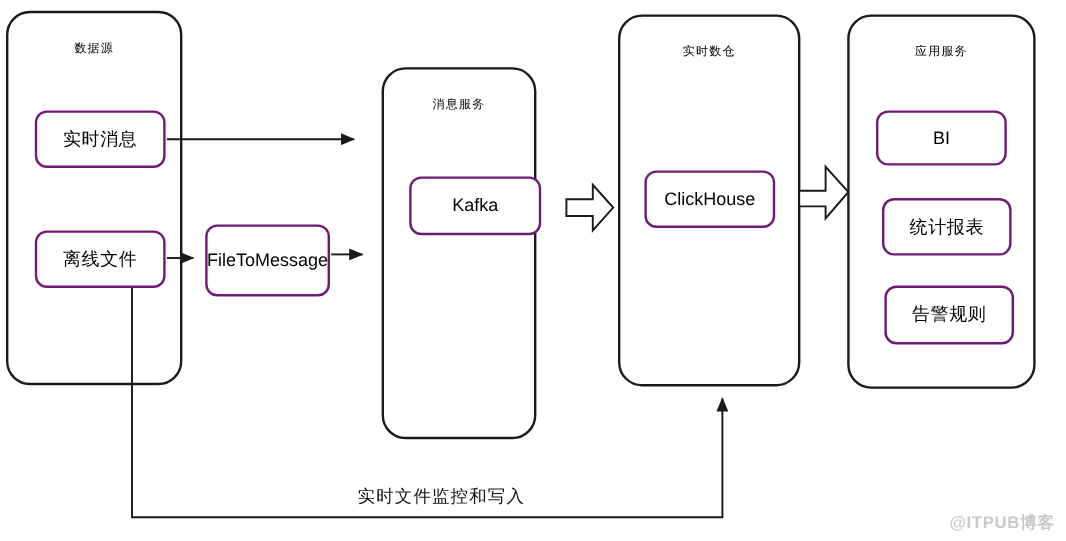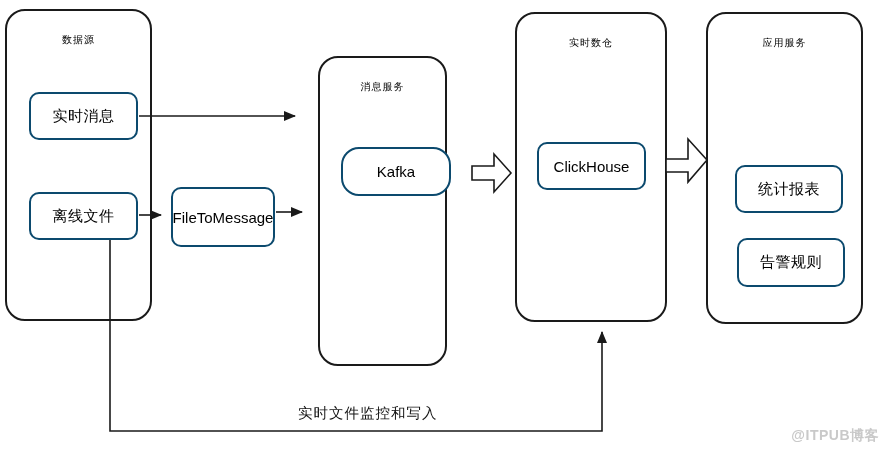--- a/index.html
+++ b/index.html
@@ -30,21 +30,21 @@
     width: 100%;
     text-align: center;
     font-size: 10px;
     color: #000000;
     letter-spacing: 1px;
   }
   
   .node {
     position: absolute;
     box-sizing: border-box;
-    border: 2px solid #0c4a6e;
+    border: 2px solid #701a75;
     border-radius: 10px;
     background: #ffffff;
     display: flex;
     align-items: center;
     justify-content: center;
     font-size: 15px;
     color: #000000;
     letter-spacing: 0.5px;
     z-index: 3;
   }
@@ -101,24 +101,25 @@
   <div class="panel" style="left:706px; top:12px; width:157px; height:312px;">
     <div class="panel-title">应用服务</div>
   </div>
 
   <div class="node" style="left:29px; top:92px; width:109px; height:48px;">实时消息</div>
 
   <div class="node" style="left:29px; top:192px; width:109px; height:48px;">离线文件</div>
 
   <div class="node latin" style="left:171px; top:187px; width:104px; height:60px;">FileToMessage</div>
 
-  <div class="node latin" style="left:341px; top:147px; width:110px; height:49px;border-radius:18px;">Kafka</div>
+  <div class="node latin" style="left:341px; top:147px; width:110px; height:49px;">Kafka</div>
 
   <div class="node latin" style="left:537px; top:142px; width:109px; height:48px;">ClickHouse</div>
 
+  <div class="node latin" style="left:730px; top:92px; width:109px; height:46px;">BI</div>
 
   <div class="node" style="left:735px; top:165px; width:108px; height:48px;">统计报表</div>
 
   <div class="node" style="left:737px; top:238px; width:108px; height:49px;">告警规则</div>
 
   <svg class="connectors" viewBox="0 0 888 451">
     <defs>
       <marker id="arrowhead" markerUnits="userSpaceOnUse" markerWidth="13" markerHeight="10" refX="11" refY="5" orient="auto">
         <path d="M0,0 L12,5 L0,10 Z" fill="#1a1a1a"></path>
       </marker>

